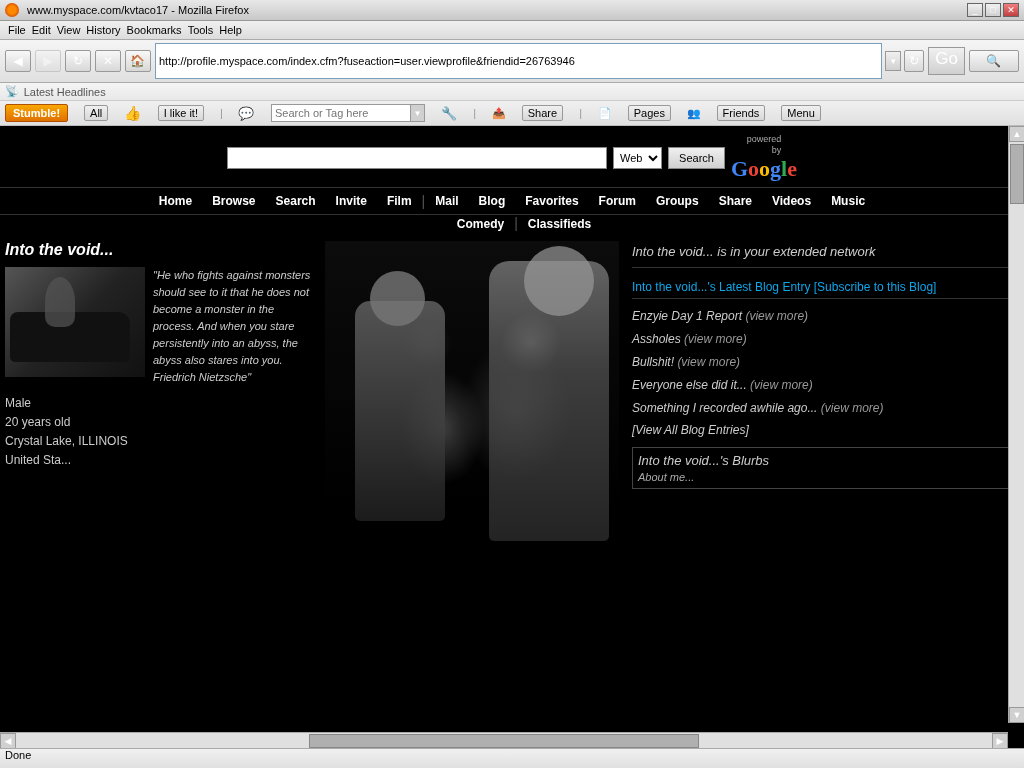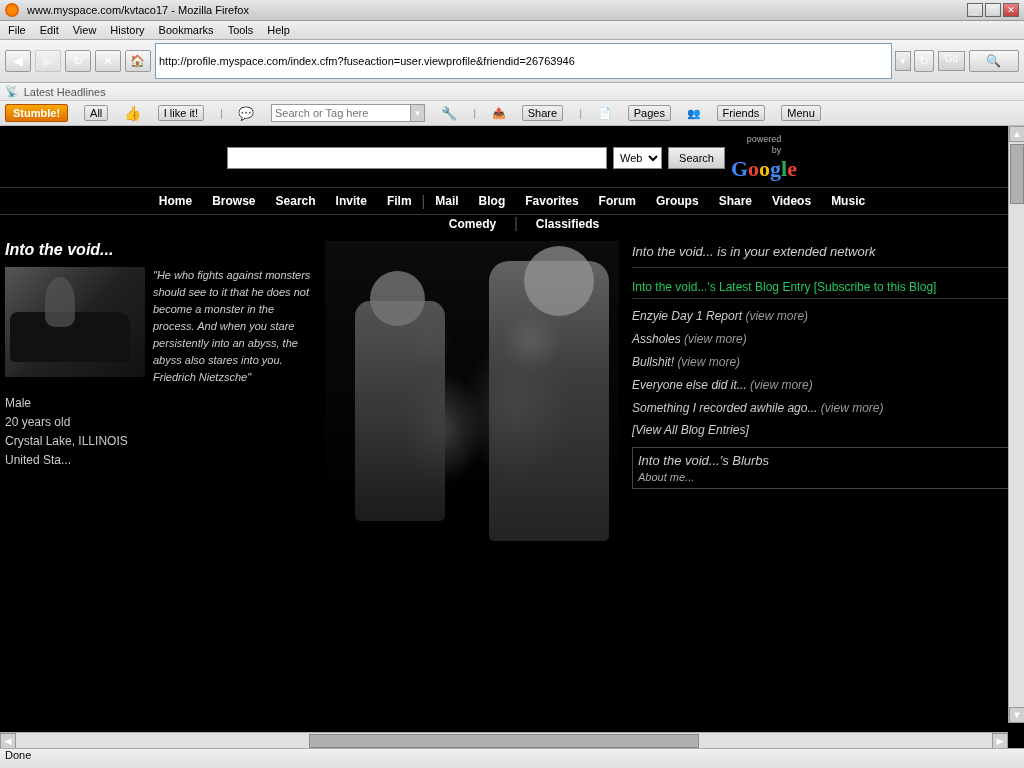--- a/index.html
+++ b/index.html
@@ -18,21 +18,21 @@
     .window-controls { margin-left: auto; display: flex; gap: 2px; }
     .win-btn { width: 16px; height: 14px; border: 1px solid #666; font-size: 9px; cursor: pointer; display: flex; align-items: center; justify-content: center; }
     .win-btn.minimize { background: linear-gradient(to bottom, #f0f0f0, #d0d0d0); }
     .win-btn.maximize { background: linear-gradient(to bottom, #f0f0f0, #d0d0d0); }
     .win-btn.close { background: linear-gradient(to bottom, #f08080, #c04040); color: #fff; }
 
     .browser-menubar {
       background: linear-gradient(to bottom, #f0f0f0, #dcdcdc);
       padding: 2px 5px;
       display: flex;
-      gap: 8px;
+      gap: 0;
       font-size: 11px;
       color: #000;
       border-bottom: 1px solid #aaa;
     }
     .menu-item { cursor: pointer; padding: 1px 3px; }
 
     .browser-toolbar {
       background: linear-gradient(to bottom, #f5f5f5, #e0e0e0);
       padding: 3px 5px;
       display: flex;
@@ -61,23 +61,23 @@
       height: 36px;
       border: 1px solid #7b9ebd;
       padding: 0 3px;
       font-size: 11px;
       background: #fff;
     }
     .go-btn {
       padding: 1px 6px;
       background: linear-gradient(to bottom, #f0f0f0, #d0d0d0);
       border: 1px solid #999;
-      font-size: 10px;
-      cursor: pointer;
-      height: 20px;
+      font-size: 17px;
+      cursor: pointer;
+      height: 28px;
     }
     .address-dropdown {
       width: 16px; height: 20px;
       background: linear-gradient(to bottom, #f0f0f0, #d0d0d0);
       border: 1px solid #999;
       cursor: pointer;
       display: flex; align-items: center; justify-content: center;
       font-size: 8px;
     }
 
@@ -210,21 +210,21 @@
       font-size: 12px;
       font-weight: bold;
       padding: 2px 10px;
       cursor: pointer;
       text-decoration: none;
     }
     .nav-sep { color: #555; font-size: 14px; }
     .nav-sub {
       display: flex;
       justify-content: center;
-      gap: 8px;
+      gap: 0;
       padding-bottom: 3px;
       margin-left: 24px;
     }
 
     
     .main-layout {
       display: flex;
       height: calc(597px - 95px);
       overflow: hidden;
     }
@@ -326,21 +326,21 @@
     .network-text {
       font-size: 13px;
       font-style: italic;
       color: #ccc;
       margin-bottom: 12px;
       border-bottom: 1px solid #333;
       padding-bottom: 8px;
     }
     .blog-section-title {
       font-size: 12px;
-      color: #22c55e;
+      color: #0ea5e9;
       margin-bottom: 8px;
       border-bottom: 1px solid #333;
       padding-bottom: 4px;
     }
     .blog-entry {
       font-size: 12px;
       color: #ccc;
       margin-bottom: 5px;
       padding: 2px 0;
       cursor: pointer;

